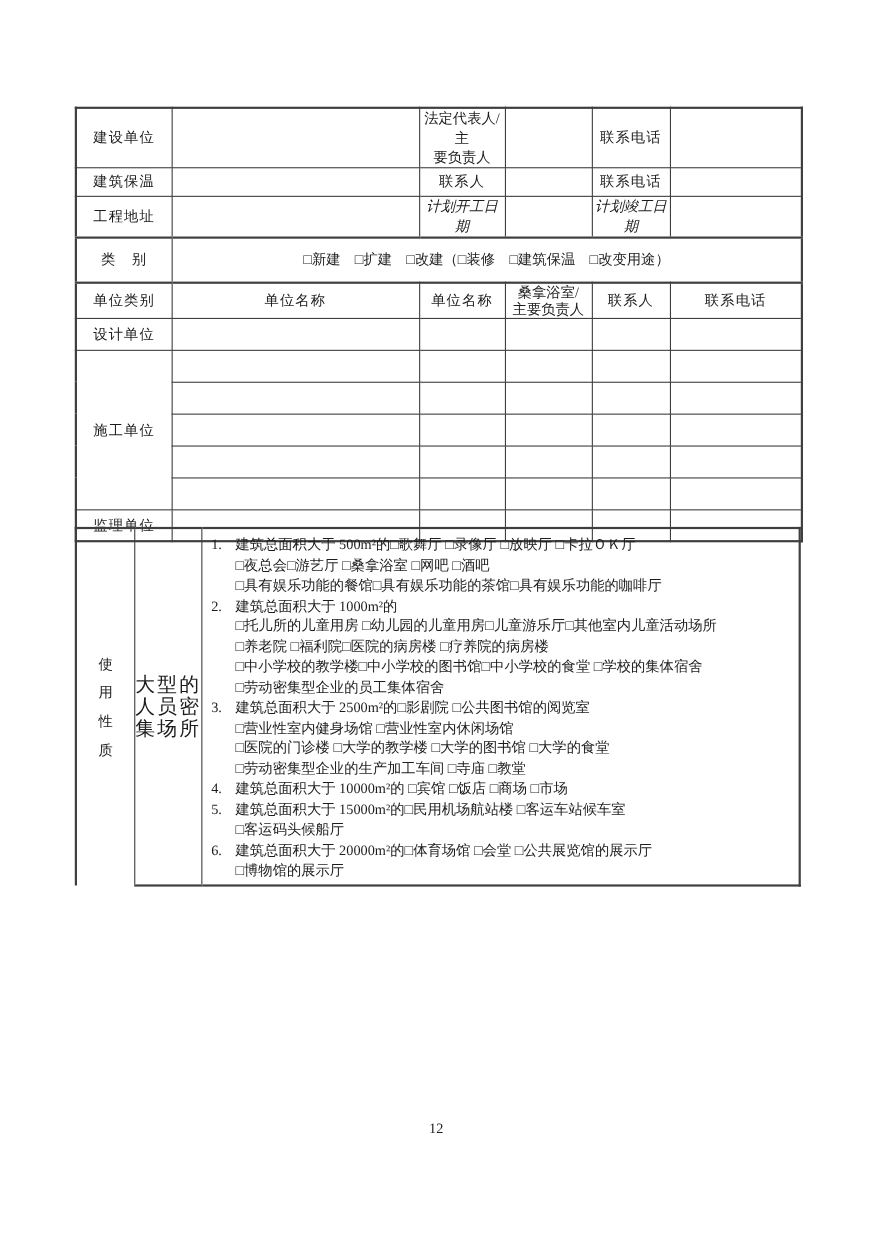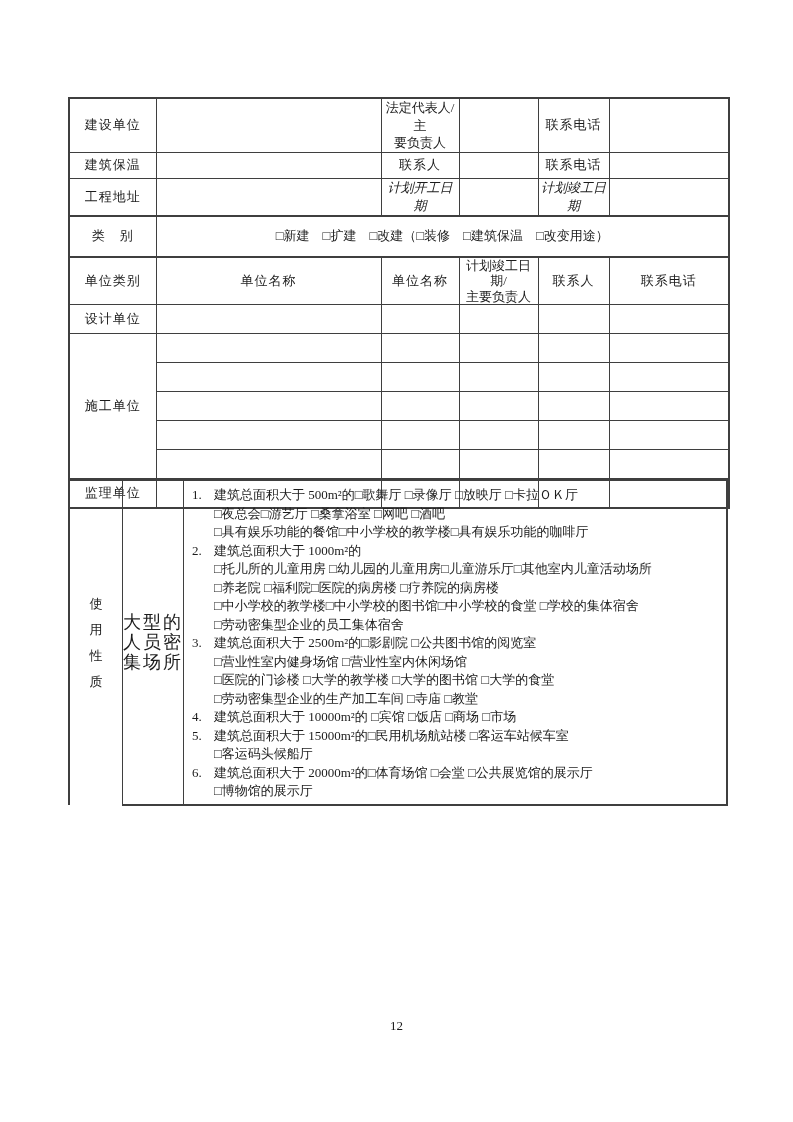--- a/index.html
+++ b/index.html
@@ -91,21 +91,21 @@
       <td></td>
     </tr>
     <tr class="r4">
       <td class="lbl">类　别</td>
       <td colspan="5">□新建　□扩建　□改建（□装修　□建筑保温　□改变用途）</td>
     </tr>
     <tr class="hd">
       <td class="lbl">单位类别</td>
       <td class="lbl">单位名称</td>
       <td class="lbl">单位名称</td>
-      <td class="smfs">计划竣工日期/
+      <td class="smfs">桑拿浴室/
 主要负责人</td>
       <td class="lbl">联系人</td>
       <td class="lbl">联系电话</td>
     </tr>
     <tr class="ur">
       <td class="lbl">设计单位</td>
       <td></td>
       <td></td>
       <td></td>
       <td></td>
@@ -168,21 +168,21 @@
       <td class="glabel">大型的
 人员密
 集场所</td>
       <td class="content">
 
         <div class="item">
           <span class="num">1.</span>
           <div class="lines">
             <div>建筑总面积大于 500m²的□歌舞厅 □录像厅 □放映厅 □卡拉ＯＫ厅</div>
             <div>□夜总会□游艺厅 □桑拿浴室 □网吧 □酒吧</div>
-            <div>□具有娱乐功能的餐馆□中小学校的教学楼□具有娱乐功能的咖啡厅</div>
+            <div>□具有娱乐功能的餐馆□具有娱乐功能的茶馆□具有娱乐功能的咖啡厅</div>
           </div>
         </div>
 
         <div class="item">
           <span class="num">2.</span>
           <div class="lines">
             <div>建筑总面积大于 1000m²的</div>
             <div>□托儿所的儿童用房 □幼儿园的儿童用房□儿童游乐厅□其他室内儿童活动场所</div>
             <div>□养老院 □福利院□医院的病房楼 □疗养院的病房楼</div>
             <div>□中小学校的教学楼□中小学校的图书馆□中小学校的食堂 □学校的集体宿舍</div>

